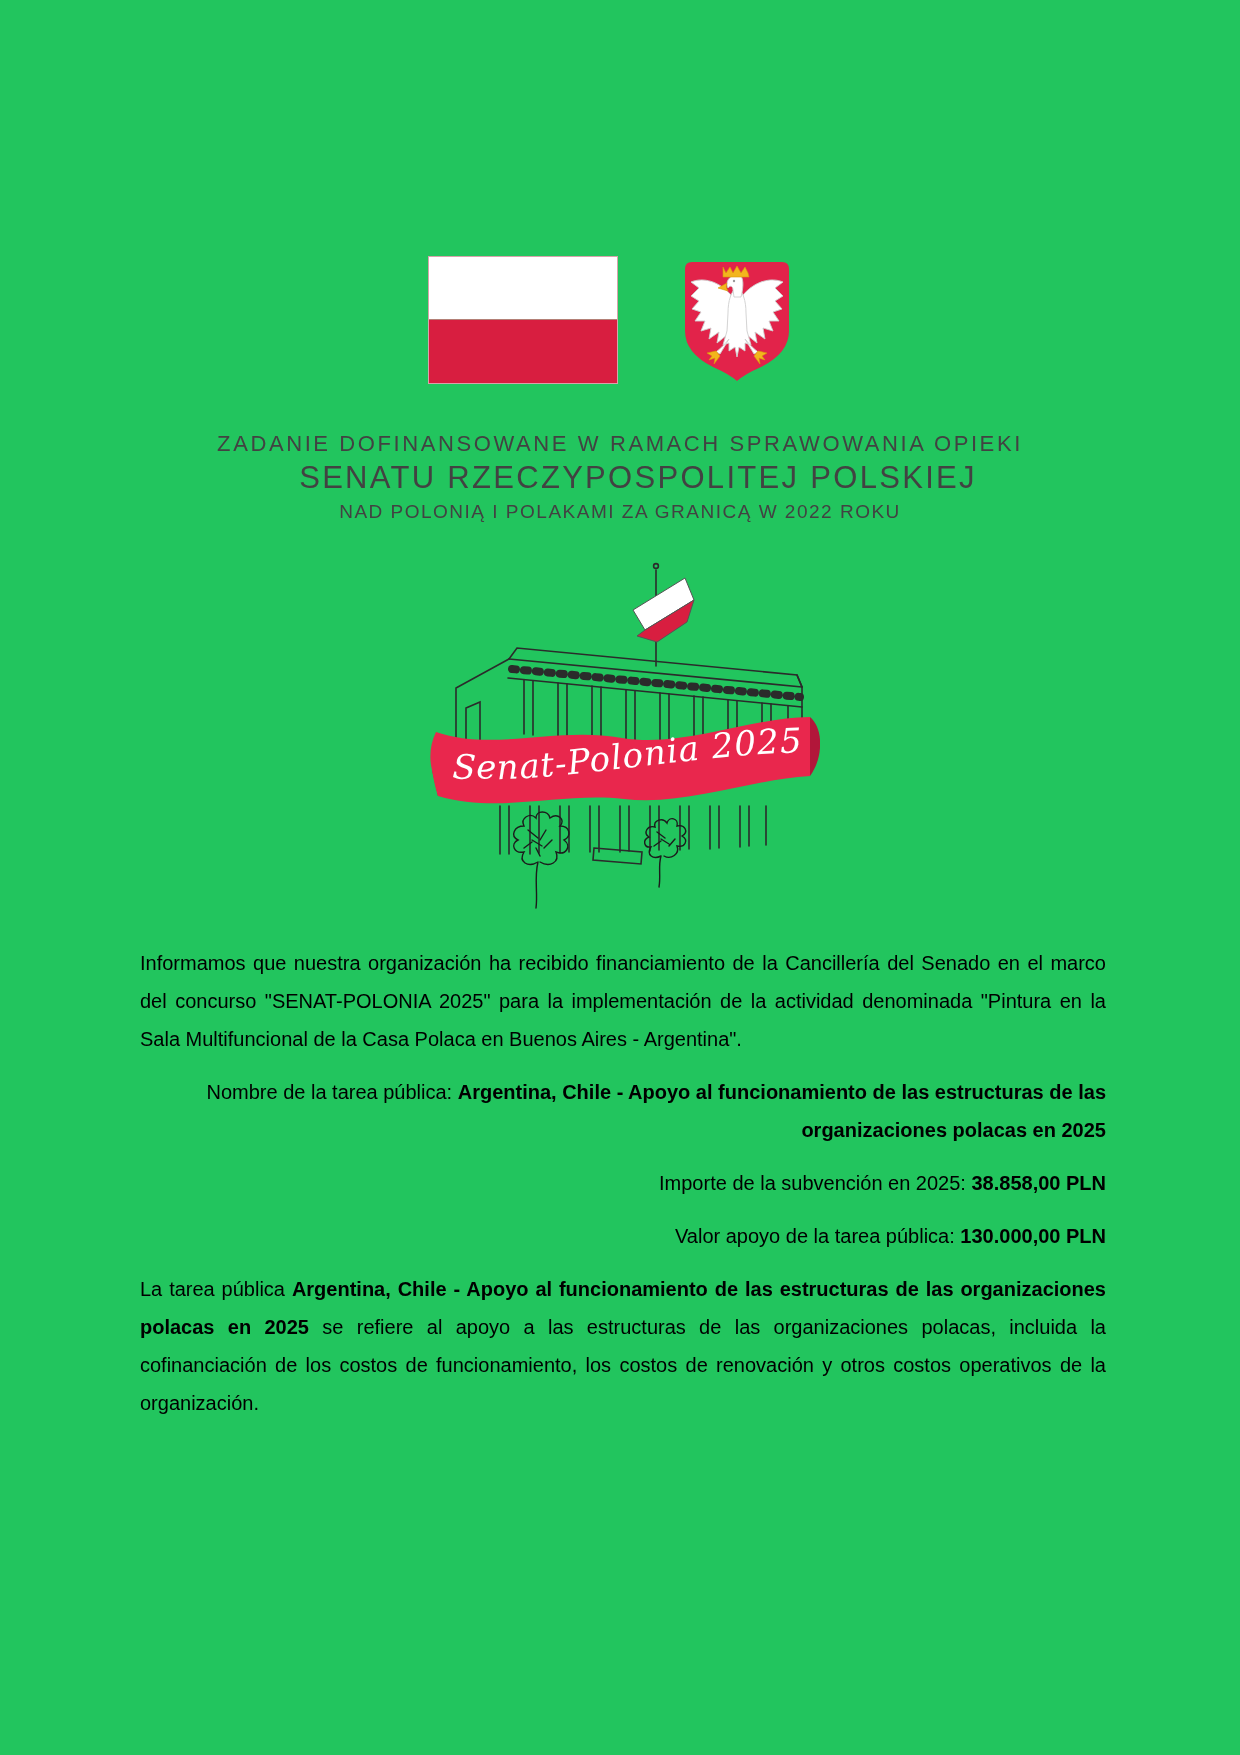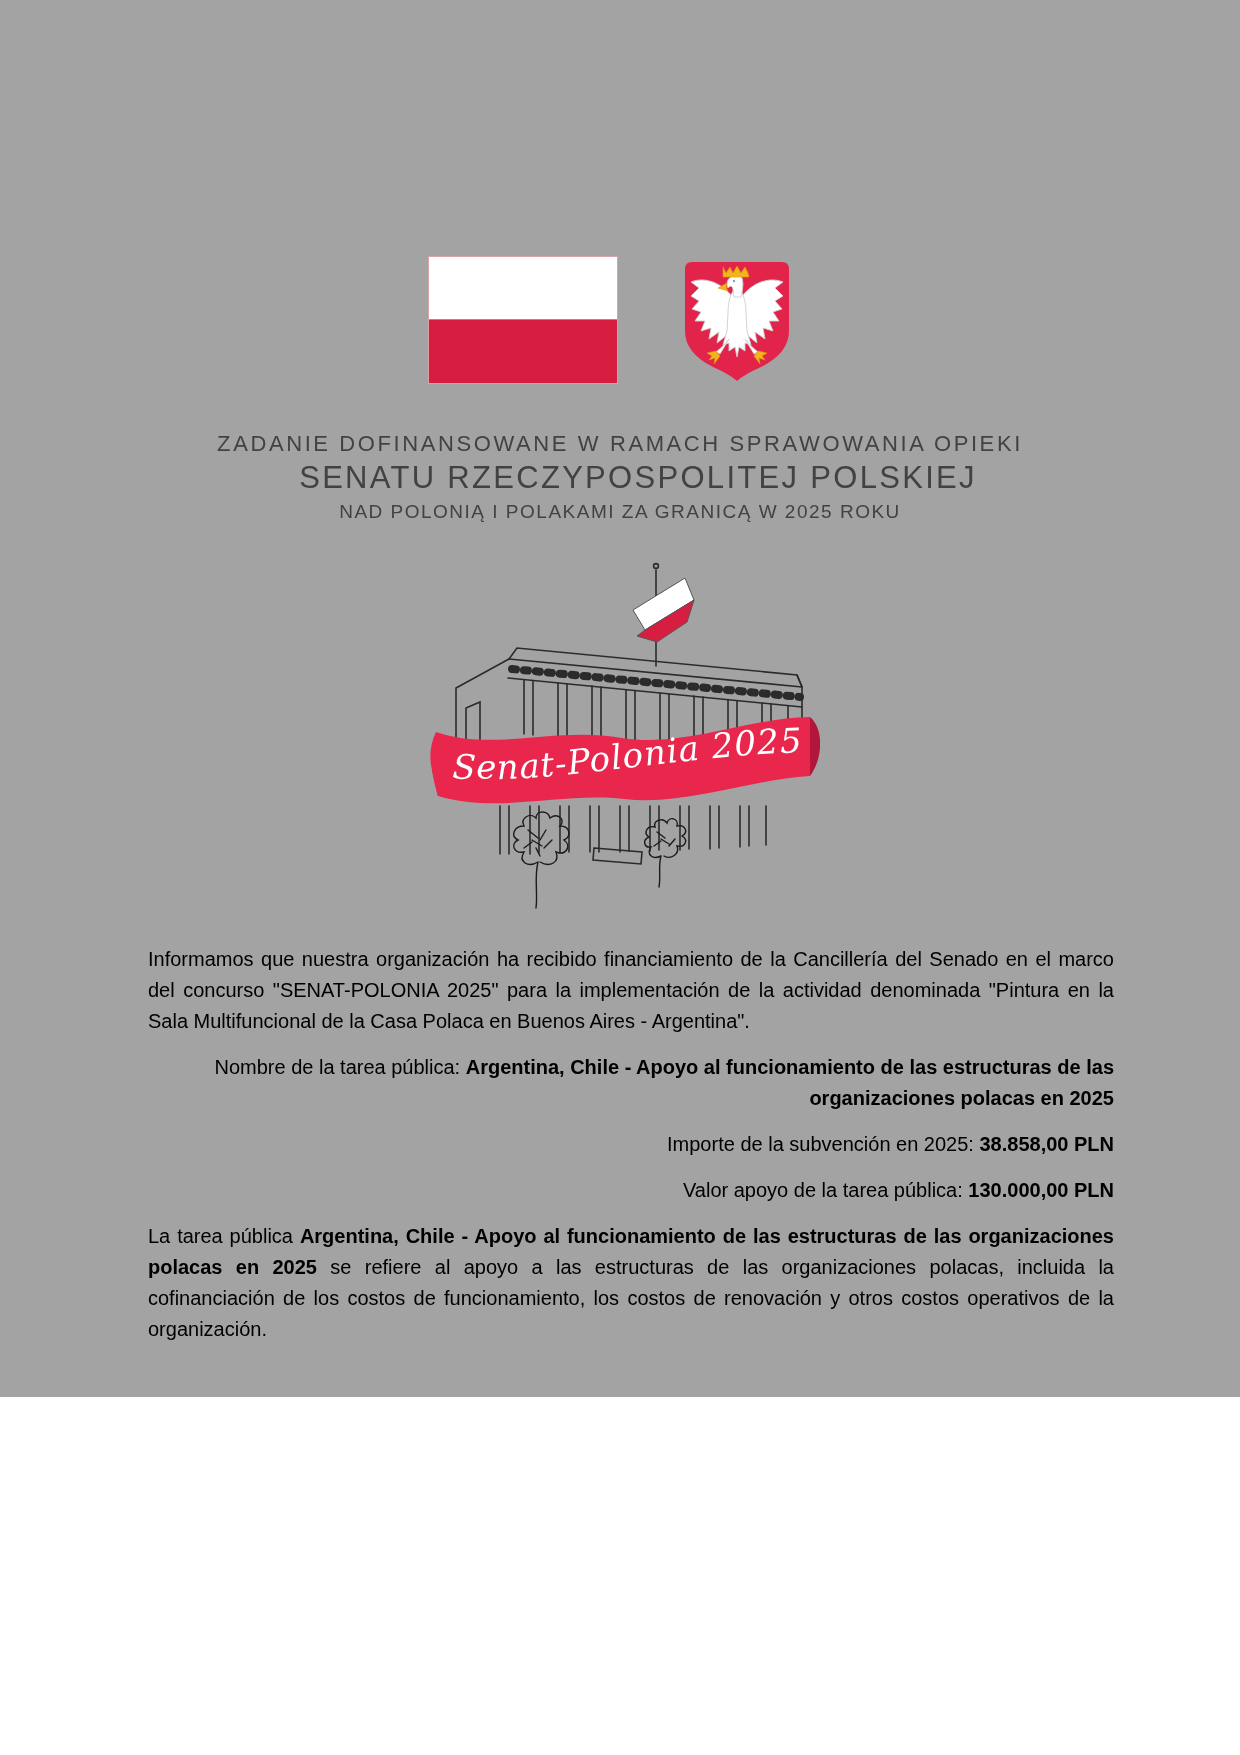--- a/index.html
+++ b/index.html
@@ -1,25 +1,25 @@
 <!DOCTYPE html>
 <html><head>
 <meta charset="utf-8">
 <style>
   html,body{margin:0;padding:0;background:#ffffff;}
   body{width:1240px;height:1755px;font-family:"Liberation Sans",sans-serif;}
-  .page{position:relative;width:1240px;height:1397px;background:#a3a3a3;overflow:hidden;}
+  .page{position:relative;width:1240px;height:1755px;background:#22c55e;overflow:hidden;}
   .flag-svg{position:absolute;left:428px;top:256px;}
   .coa-svg{position:absolute;left:679px;top:257px;}
   .header{position:absolute;left:0;top:430px;width:1240px;text-align:center;color:#424242;}
   .h1{font-size:22px;letter-spacing:2.6px;line-height:28px;font-weight:400;}
   .h2{font-size:31px;letter-spacing:2.3px;line-height:38px;font-weight:400;margin-top:1px;padding-left:36px;}
   .h3{font-size:19px;letter-spacing:1.5px;line-height:25px;font-weight:400;margin-top:2px;}
   .logo-svg{position:absolute;left:428px;top:556px;}
-  .content{position:absolute;left:148px;top:944px;width:966px;font-size:20px;line-height:31px;color:#000;}
+  .content{position:absolute;left:140px;top:944px;width:966px;font-size:20px;line-height:38px;color:#000;}
   .para{margin:0 0 15px 0;text-align:right;}
   .justify{text-align:justify;}
   .para b{font-weight:bold;}
   .ribbon-script{font-family:"DejaVu Serif",serif;font-style:italic;}
 </style>
 </head>
 <body>
 
 <div class="page">
 
@@ -49,21 +49,21 @@
       <path d="M48,26 L39,31 L49,34 C47,31 47,28 48,26 Z" fill="#f3b51d"></path>
       <path d="M37,94 L28,96 L33,99 L30,103 L36,101 L35,107 L41,99 Z" fill="#f3b51d"></path>
       <path d="M79,94 L88,96 L83,99 L86,103 L80,101 L81,107 L75,99 Z" fill="#f3b51d"></path>
     </g>
     <circle cx="55" cy="24" r="1.2" fill="#9a9a9a"></circle>
   </svg>
 
   <div class="header">
     <div class="h1">ZADANIE DOFINANSOWANE W RAMACH SPRAWOWANIA OPIEKI</div>
     <div class="h2">SENATU RZECZYPOSPOLITEJ POLSKIEJ</div>
-    <div class="h3">NAD POLONIĄ I POLAKAMI ZA GRANICĄ W 2025 ROKU</div>
+    <div class="h3">NAD POLONIĄ I POLAKAMI ZA GRANICĄ W 2022 ROKU</div>
   </div>
 
   <svg class="logo-svg" width="392" height="360" viewBox="0 0 392 360">
 
     <g fill="none" stroke-linecap="round" stroke-width="1.6" stroke="#2b2b2b">
       <line x1="228" y1="14" x2="228" y2="110"></line>
       <circle cx="228" cy="10" r="2.4"></circle>
 
       <path d="M81,103 L89,92 L369,119 L374,131"></path>
       <path d="M81,103 L374,131"></path>

